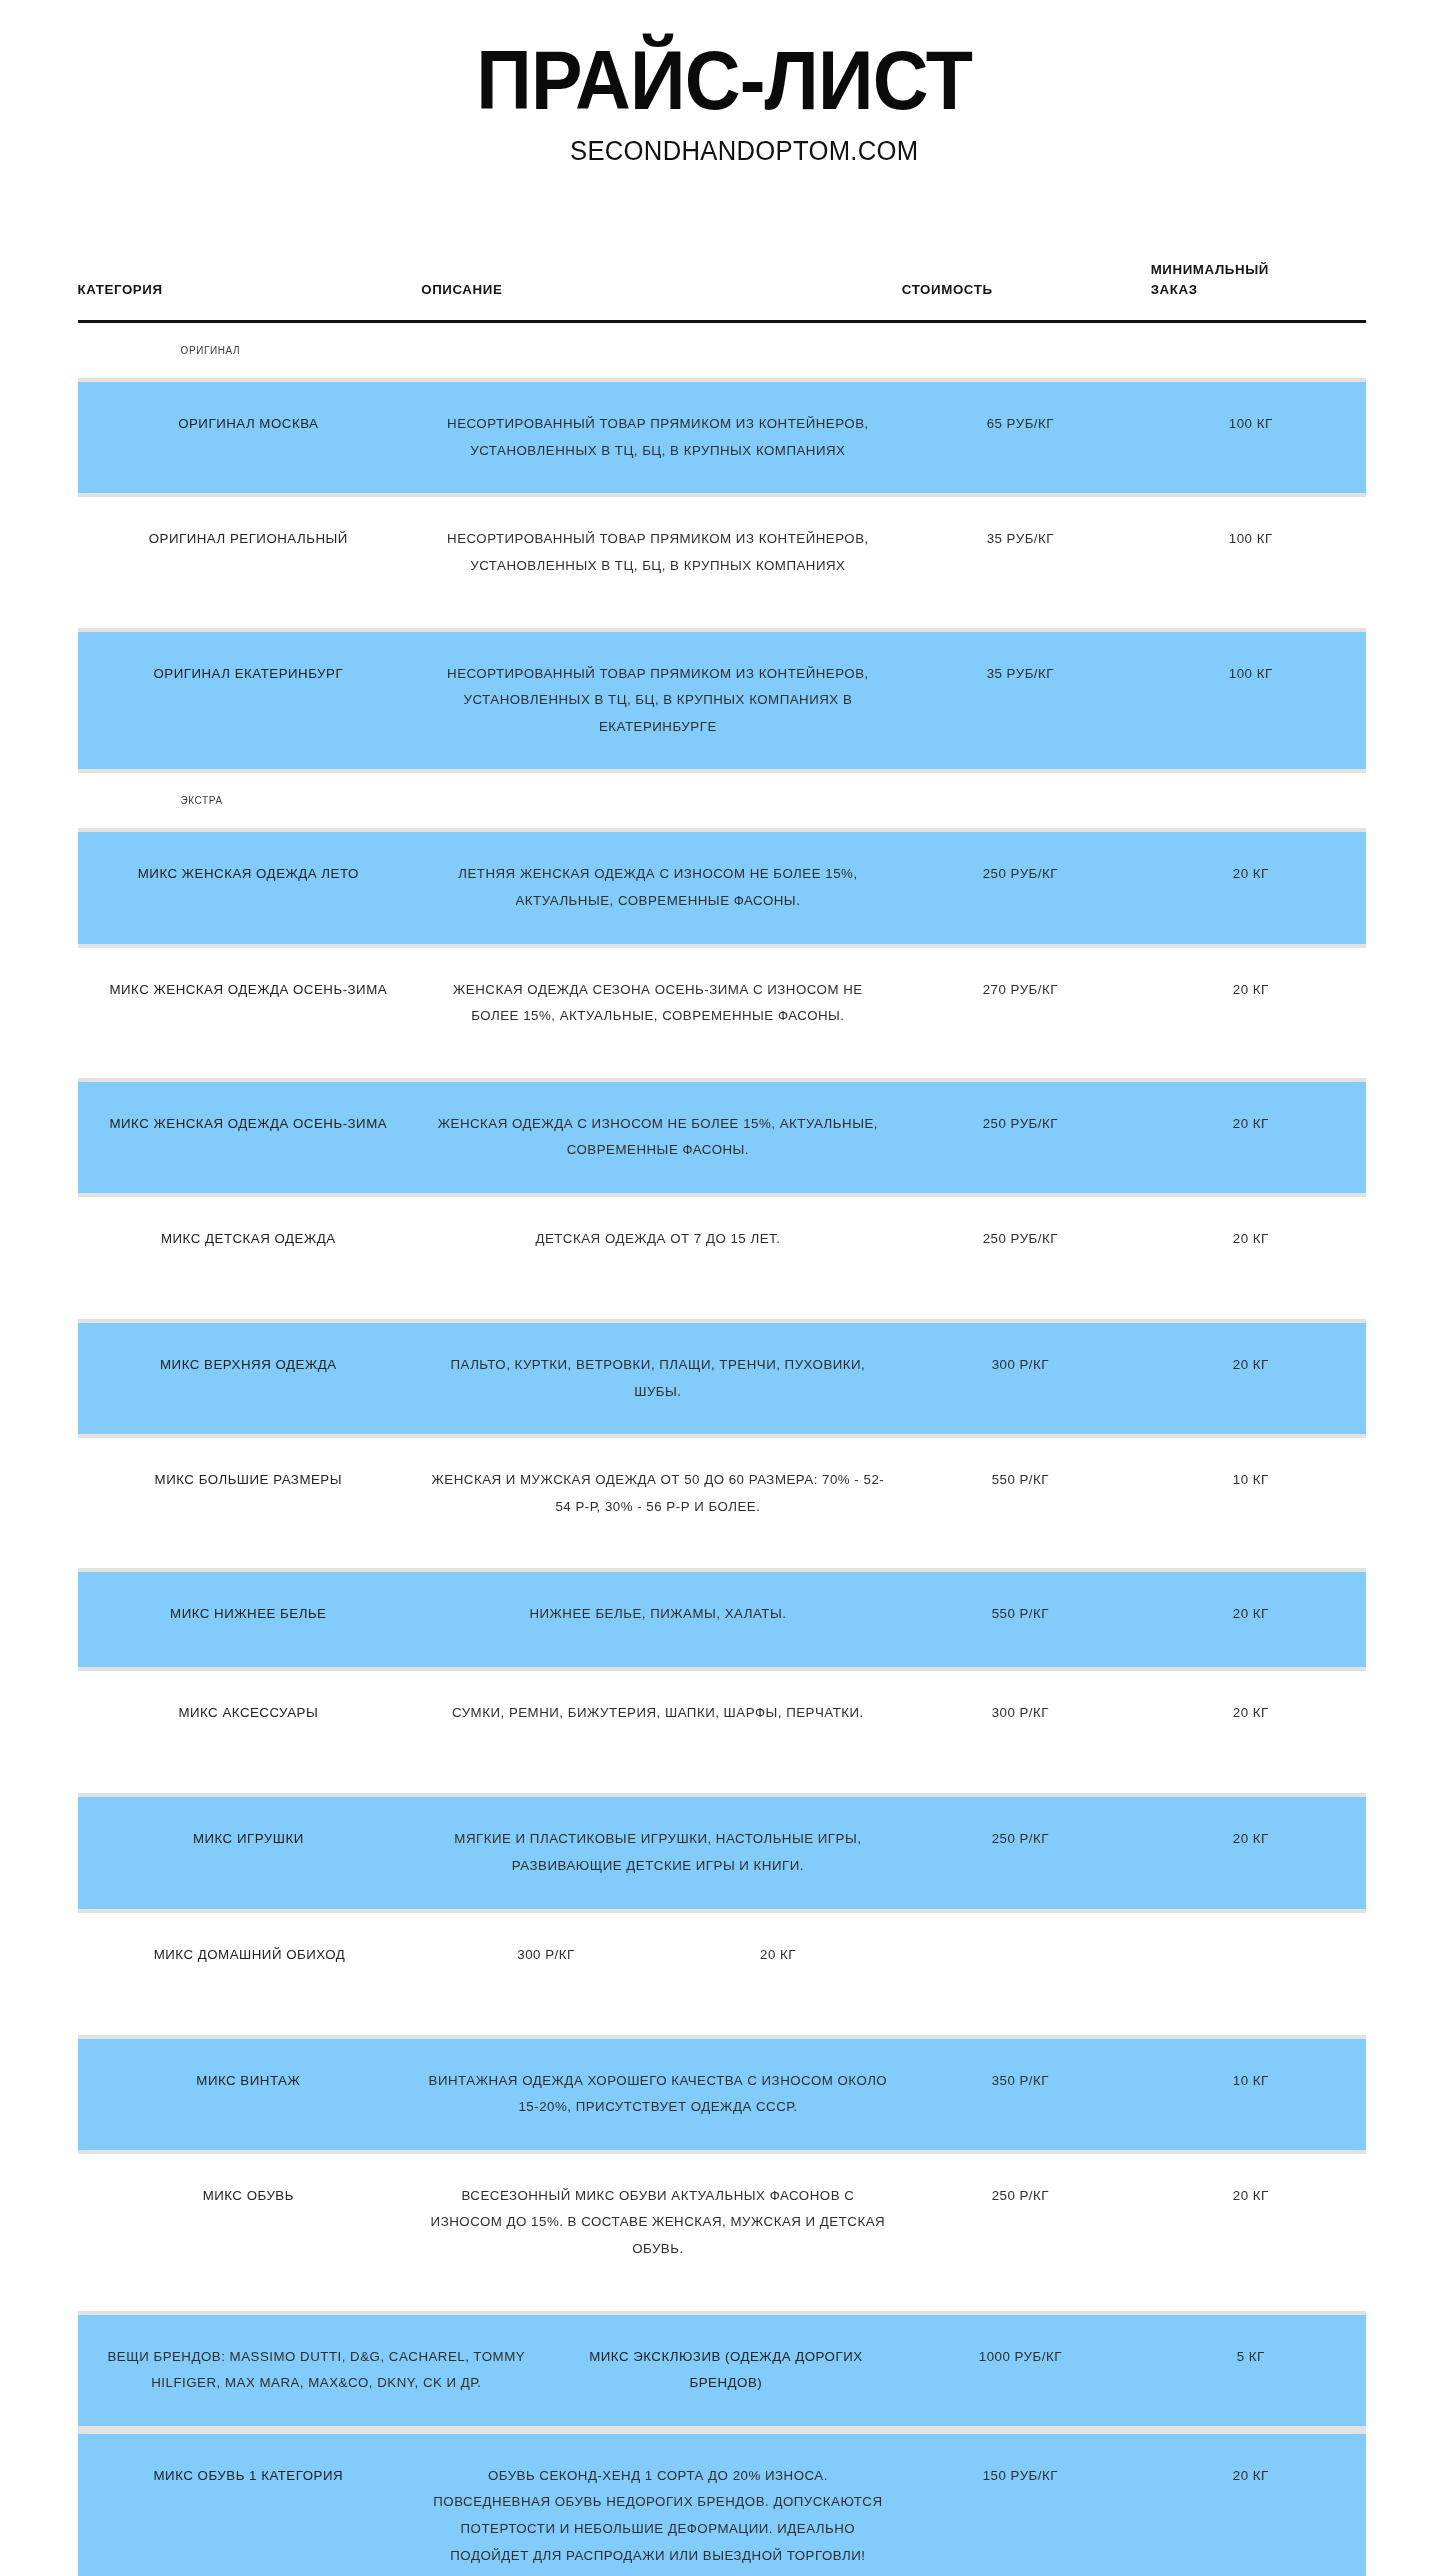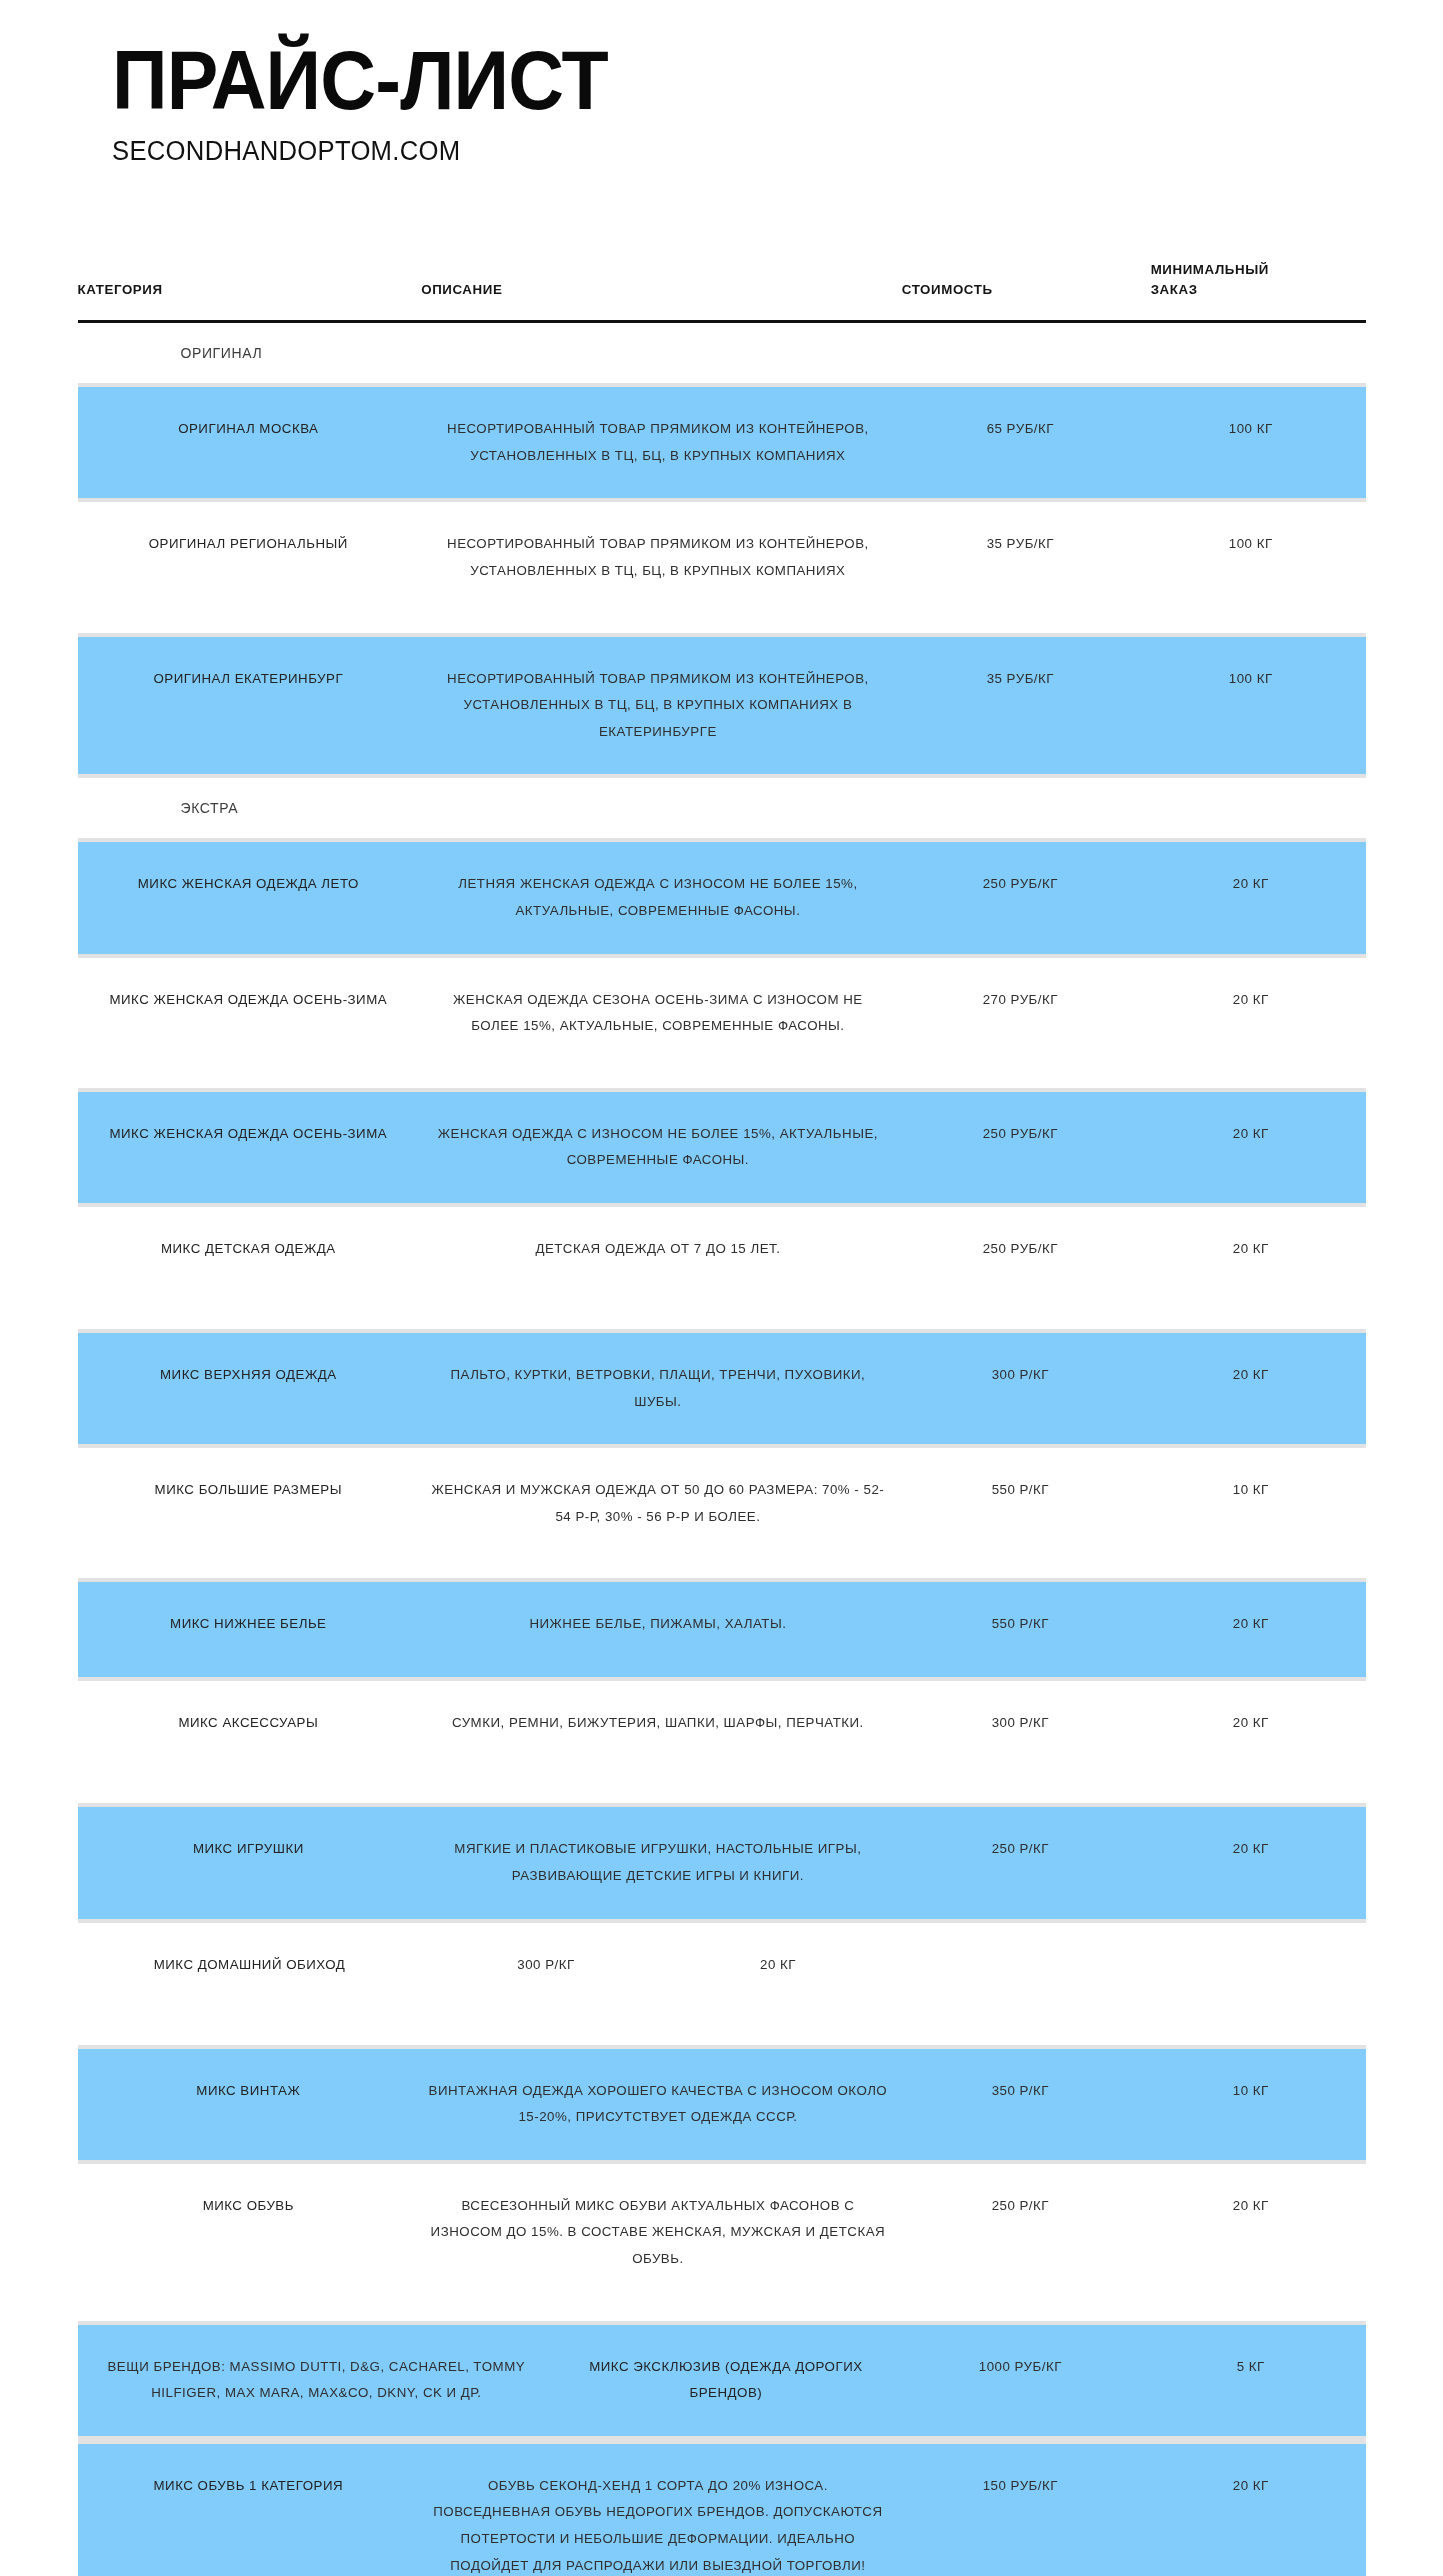--- a/index.html
+++ b/index.html
@@ -6,21 +6,21 @@
   html, body {
     width: 1443px;
     background: #ffffff;
     font-family: "Liberation Sans", sans-serif;
   }
   body { min-height: 2576px; position: relative; }
 
   .page { width: 1443px; min-height: 2576px; background:#fff; padding-top: 38px; }
 
   
-  .header { text-align: left; padding-left: 112px; }
+  .header { text-align: center; padding-left: 112px; }
   .title {
     font-size: 84px;
     font-weight: 700;
     letter-spacing: -0.9px;
     color: #0a0a0a;
     line-height: 1.02;
     font-family: "Liberation Sans", sans-serif;
     transform: scaleX(0.92);
     transform-origin: left center;
     white-space: nowrap;
@@ -52,21 +52,21 @@
   .col-desc { width: 481px; }
   .col-price{ width: 249px; }
   .col-min  { width: 215px; }
 
   .rule { height: 3.4px; background: #111; width: 100%; }
 
   .section-head {
     padding: 22px 0 22px 0;
   }
   .section-head .label {
-    font-size: 14px;
+    font-size: 10px;
     letter-spacing: 0.6px;
     color: #3b3b3b;
     font-weight: 400;
     padding-left: 103px;
   }
 
   .row {
     display: flex;
     align-items: flex-start;
     padding: 29px 8px 29px 0;

